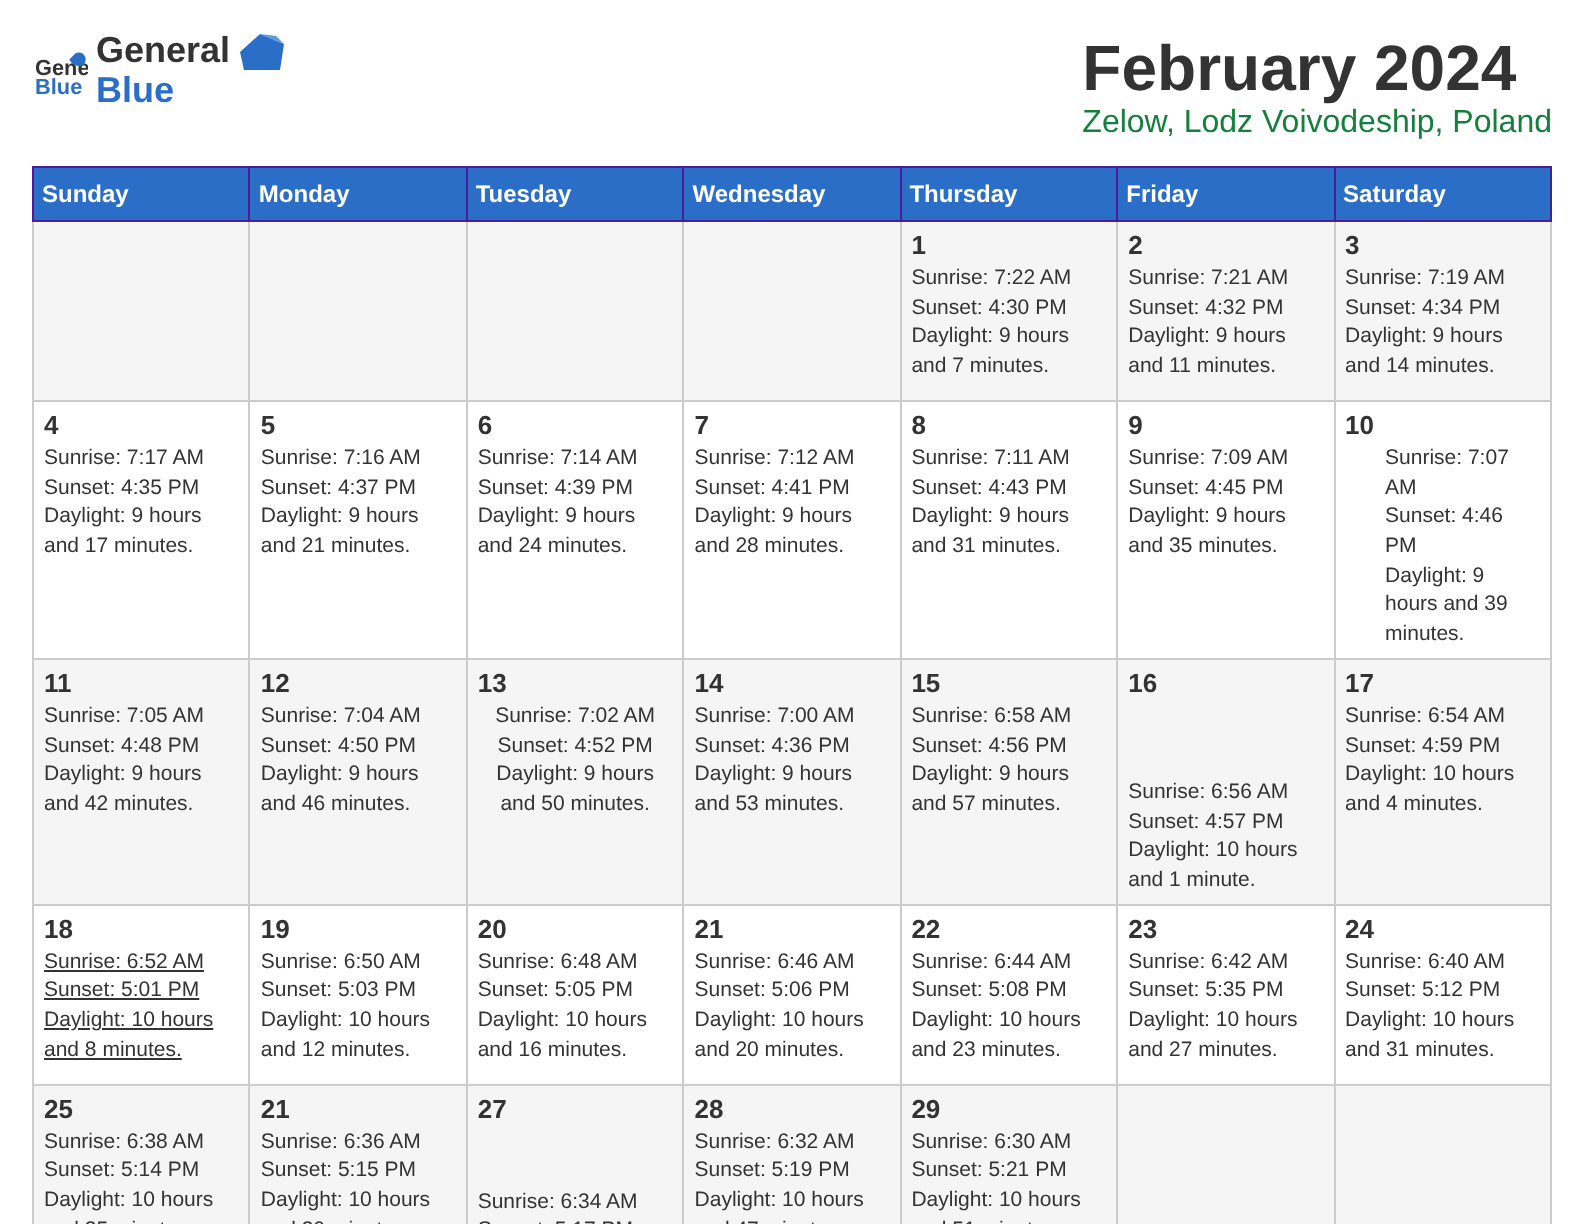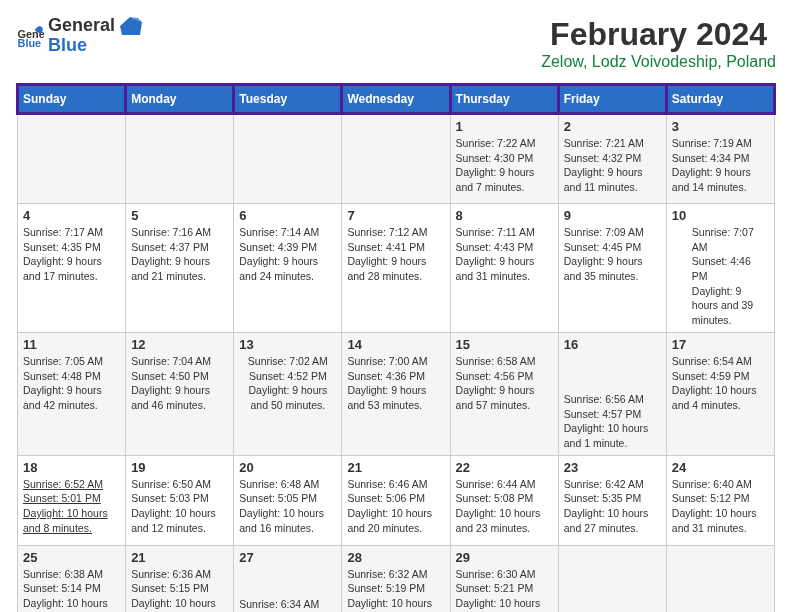--- a/index.html
+++ b/index.html
@@ -19,21 +19,21 @@
     .logo {
       display: flex;
       align-items: center;
       gap: 4px;
     }
     .logo-icon {
       width: 28px;
       height: 28px;
     }
     .title-area {
-      text-align: center;
+      text-align: left;
       margin-left: 14px;
     }
     .main-title {
       font-size: 32px;
       font-weight: bold;
       color: #333;
     }
     .subtitle {
       font-size: 16px;
       color: #15803d;
@@ -42,21 +42,21 @@
       width: 100%;
       border-collapse: collapse;
       font-size: 11px;
     }
     thead tr th {
       background-color: #2b6ec8;
       color: #fff;
       padding: 6px 4px;
       text-align: left;
       font-size: 12px;
-      border: 3px solid #4c1d95;
+      border: 1px solid #4c1d95;
     }
     tbody tr td {
       border: 1px solid #ccc;
       vertical-align: top;
       padding: 4px 5px;
       width: calc(100% / 7);
       min-height: 80px;
       height: 90px;
     }
     tbody tr:nth-child(odd) td {

